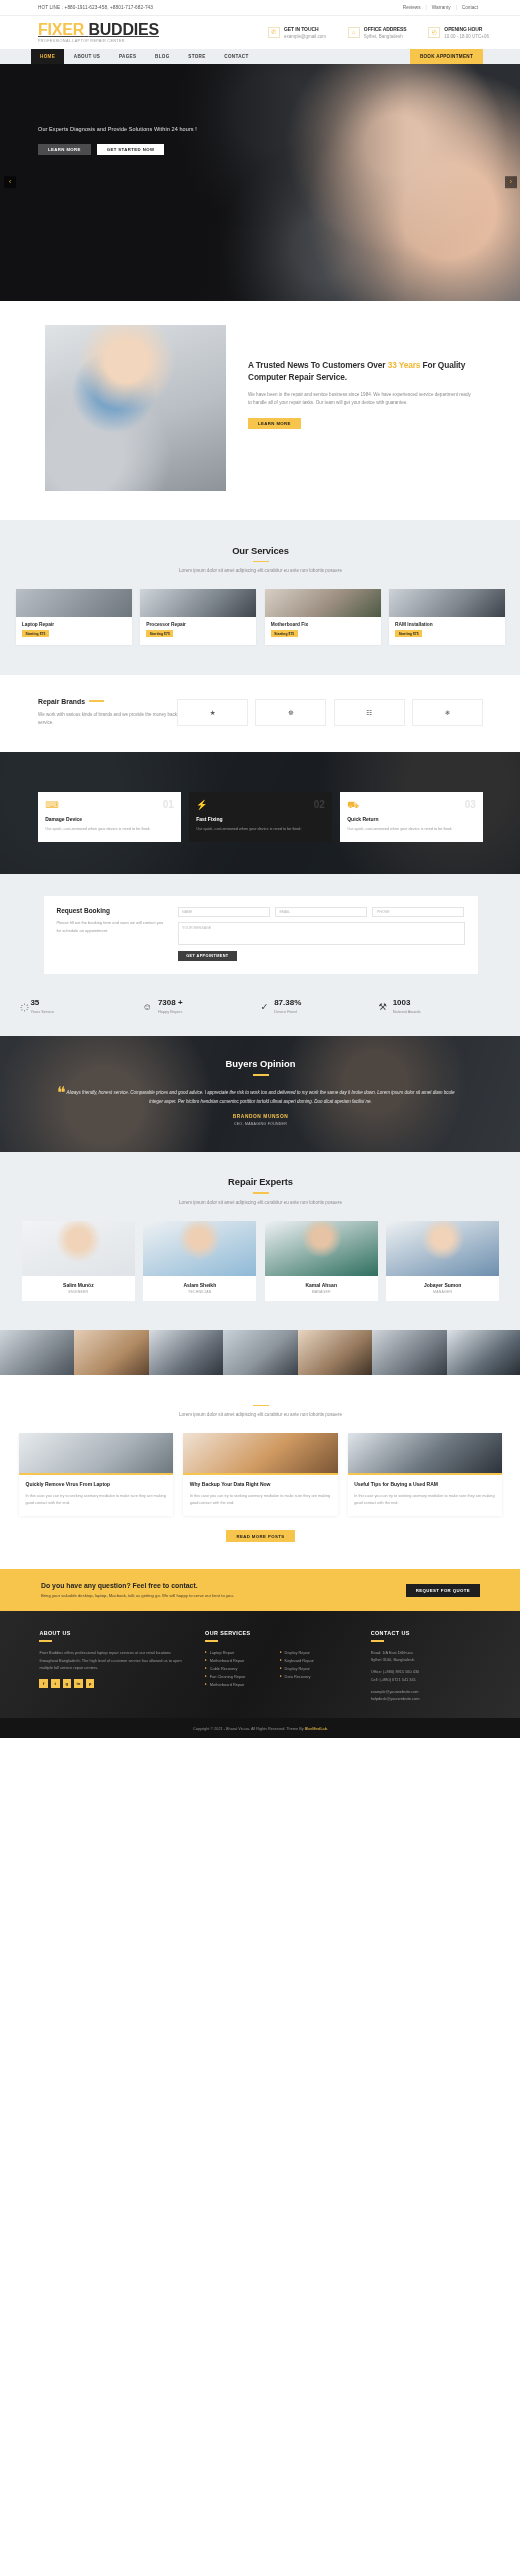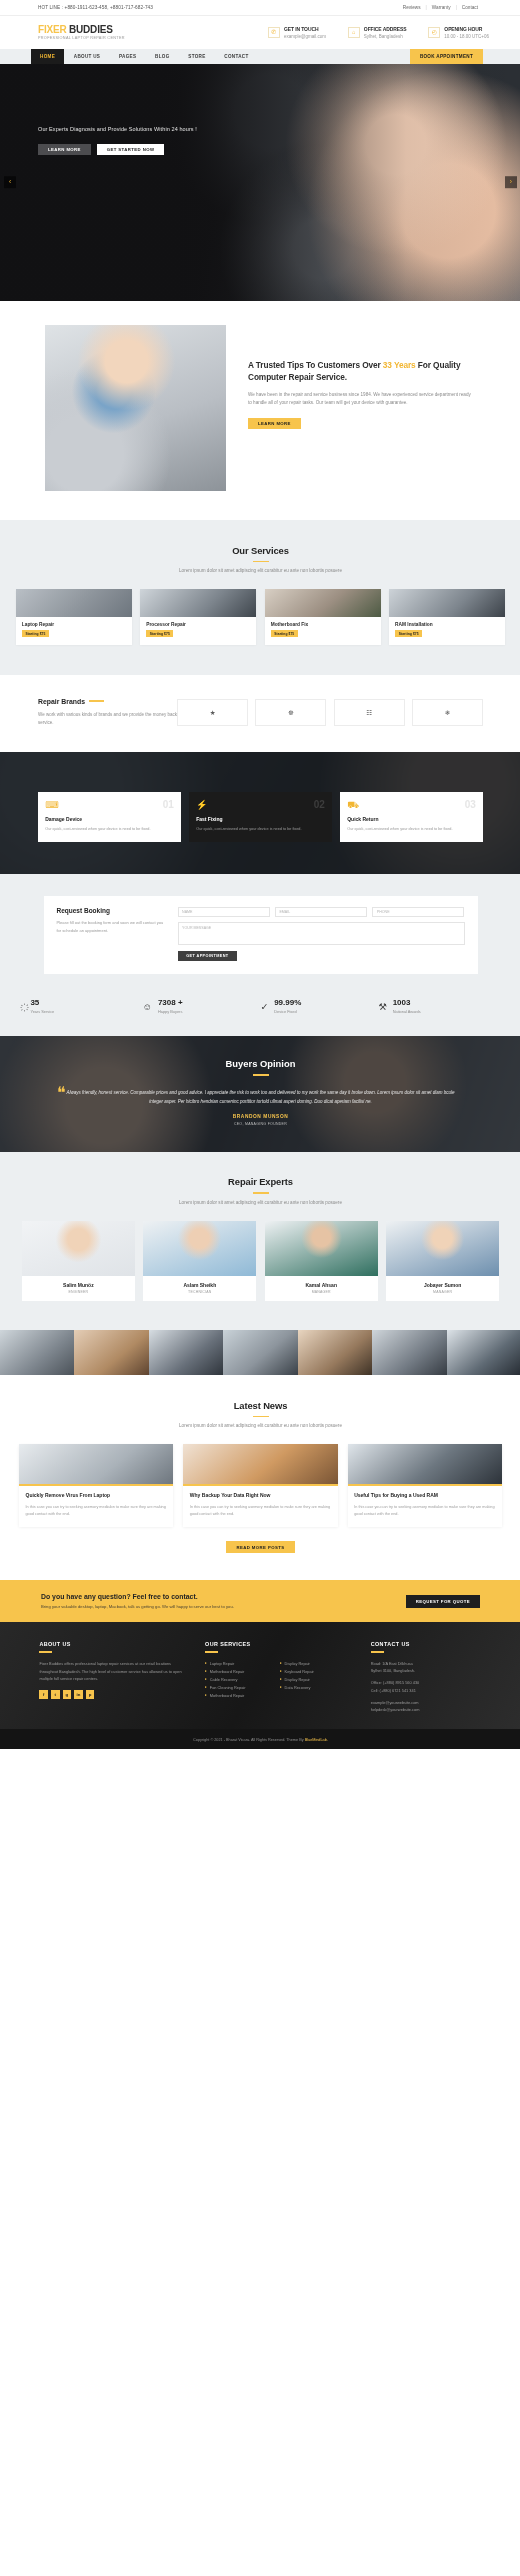--- a/index.html
+++ b/index.html
@@ -13,21 +13,21 @@
   .topbar .container{display:flex;align-items:center;justify-content:space-between;}
   .hotline{font-size:4.7px;color:#555;letter-spacing:0.1px;padding-left:16px;}
   .toplinks{display:flex;align-items:center;gap:0;font-size:4.7px;color:#666;padding-right:16px;}
   .toplinks span.lnk{padding:0 5px;}
   .toplinks span.sep{color:#ccc;}
 
   
   .header{background:#fff;height:33px;display:flex;align-items:center;}
   .header .container{display:flex;align-items:center;}
   .logo{width:145px;padding-left:16px;}
-  .logo .l1{font-size:10px;font-weight:bold;letter-spacing:-0.2px;line-height:1;}
+  .logo .l1{font-size:16px;font-weight:bold;letter-spacing:-0.2px;line-height:1;text-decoration:underline;}
   .logo .l1 .fx{color:#f7c44c;}
   .logo .l1 .bd{color:#2e2e2e;}
   .logo .l2{font-size:3.8px;color:#999;letter-spacing:0.3px;margin-top:1.4px;}
   .hinfos{display:flex;flex:1;justify-content:flex-end;gap:22px;padding-right:10px;}
   .hinfo{display:flex;align-items:center;gap:4.3px;}
   .hibox{width:11.6px;height:11.6px;border:0.7px solid #f0e2bd;display:flex;align-items:center;justify-content:center;color:#f2b632;font-size:5.8px;}
   .hititle{font-size:5px;font-weight:bold;color:#2e2e2e;letter-spacing:-0.1px;line-height:1.2;}
   .hisub{font-size:4.5px;color:#999;margin-top:1.1px;}
 
   
@@ -300,21 +300,21 @@
       </div>
     </div>
     <div class="arrow l">‹</div>
     <div class="arrow r">›</div>
   </div>
 
   <div class="about">
     <div class="container">
       <div class="about-img"></div>
       <div class="about-txt">
-        <h2><span>A Trusted Tips To Customers Over </span><span class="hl">33 Years</span><span> For Quality Computer Repair Service.</span></h2>
+        <h2><span>A Trusted News To Customers Over </span><span class="hl">33 Years</span><span> For Quality Computer Repair Service.</span></h2>
         <p>We have been in the repair and service business since 1984. We have experienced service department ready to handle all of your repair tasks. Our team will get your device with guarantee.</p>
         <div class="btn btn-yellow">LEARN MORE</div>
       </div>
     </div>
   </div>
 
   <div class="services">
     <div class="sec-head">
       <h2>Our Services</h2>
       <div class="ul"></div>
@@ -432,21 +432,21 @@
       <div class="cnt">
         <div class="ic">☺</div>
         <div>
             <div class="n">7308 +</div>
         <div class="l">Happy Buyers</div>
           </div>
       </div>
       <div class="cnt">
         <div class="ic">✓</div>
         <div>
-            <div class="n">99.99%</div>
+            <div class="n">87.38%</div>
         <div class="l">Device Fixed</div>
           </div>
       </div>
       <div class="cnt">
         <div class="ic">⚒</div>
         <div>
             <div class="n">1003</div>
         <div class="l">National Awards</div>
           </div>
       </div>
@@ -503,21 +503,20 @@
     <div class="gal"></div>
     <div class="gal"></div>
     <div class="gal"></div>
     <div class="gal"></div>
     <div class="gal"></div>
     <div class="gal"></div>
   </div>
 
   <div class="news">
     <div class="sec-head">
-      <h2>Latest News</h2>
       <div class="ul"></div>
       <p>Lorem ipsum dolor sit amet adipiscing elit curabitur eu ante non lobortis posuere</p>
     </div>
     <div class="news-grid">
       <div class="nw">
         <div class="ph"></div>
         <div class="bar"></div>
         <div class="body">
           <div class="t">Quickly Remove Virus From Laptop</div>
           <div class="d">In this case you can try to seeking asemory medialon to make sure they are making good contact with the end.</div>

